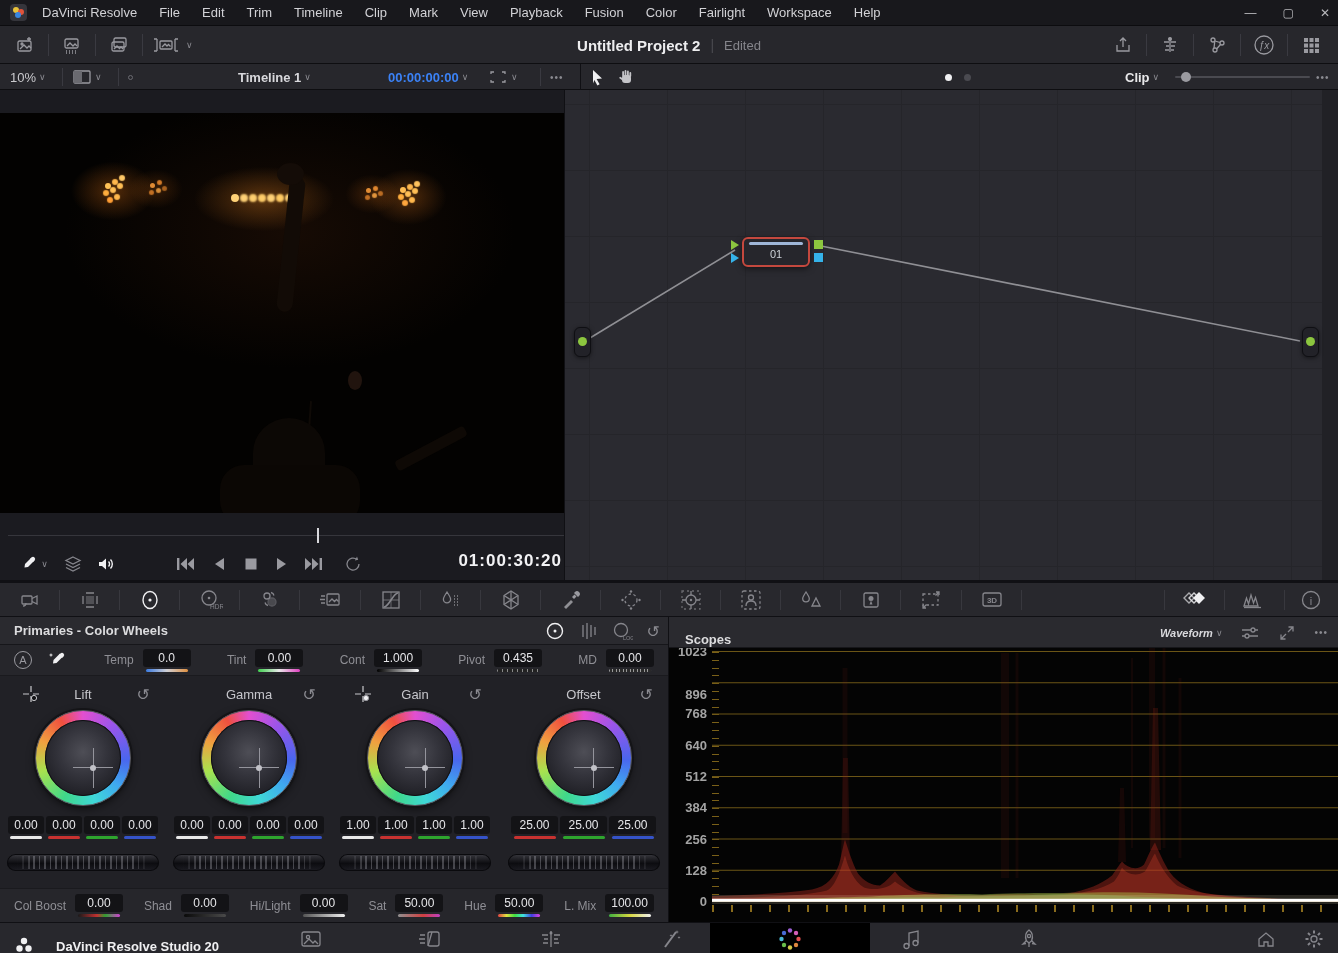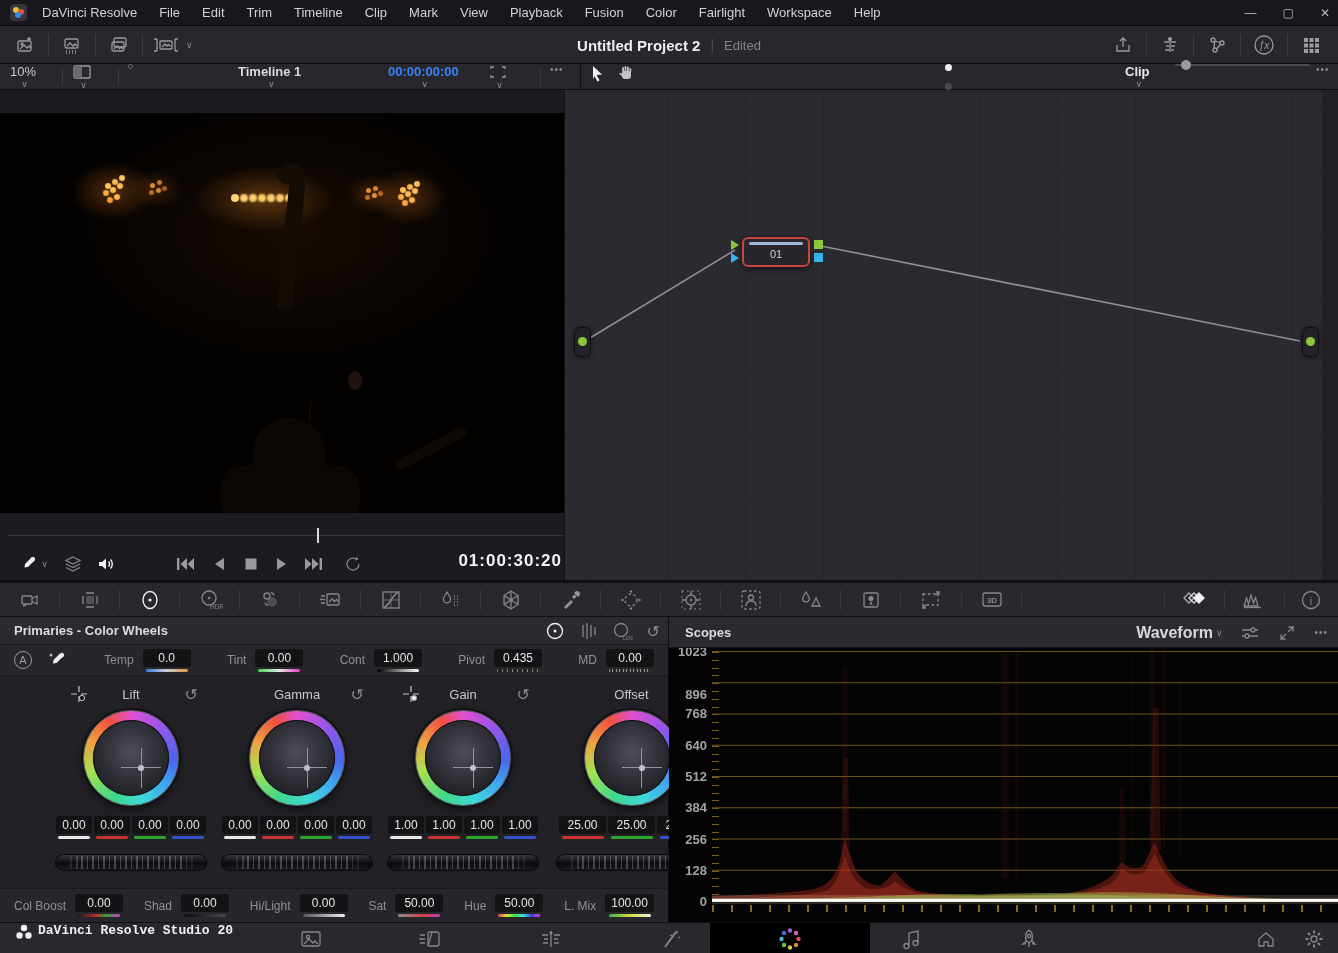--- a/index.html
+++ b/index.html
@@ -32,21 +32,21 @@
   svg.ic { display:block; }
   .stroke { stroke:#9a9aa0; fill:none; stroke-width:1.3; }
   .strokedim { stroke:#86868c; fill:none; stroke-width:1.3; }
   .strokewhite { stroke:#f0f0f2; fill:none; stroke-width:1.4; }
   .filldim { fill:#9a9aa0; }
   .fillwhite { fill:#f0f0f2; }
 
   
   .toolbar { position:absolute; left:0; top:64px; width:100%; height:26px; background:#27272c; border-bottom:1px solid #0e0e11; font-size:13px; color:#c9c9cd; }
   .toolbar .tsep { position:absolute; top:4px; width:1px; height:18px; background:#3a3a41; }
-  .titem { position:absolute; top:0; height:26px; display:flex; align-items:center;flex-direction:column; }
+  .titem { position:absolute; top:0; height:26px; display:flex; align-items:center; }
   .tc-dim { color:#3b82f6; font-weight:bold; }
   .dotind { width:7px; height:7px; border-radius:50%; }
 
   
   .viewer { position:absolute; left:0; top:90px; width:580px; height:490px; background:#1b1b20; }
   .scene { position:absolute; left:0; top:23px; width:580px; height:400px; background:#030201; overflow:hidden; }
   .glow { position:absolute; inset:0;
     background:
       radial-gradient(60px 42px at 113px 78px, rgba(255,130,25,.30), transparent 70%),
       radial-gradient(38px 28px at 156px 76px, rgba(255,130,25,.18), transparent 70%),
@@ -124,21 +124,21 @@
   .g-pivot { background:repeating-linear-gradient(90deg,#888 0 1px,#222 1px 5px); }
   .g-md { background:repeating-linear-gradient(90deg,#999 0 1px,#2a2a2a 1px 3.5px); }
   .u-w { background:#e8e8e8; } .u-r { background:#c83230; } .u-g { background:#2ea52e; } .u-b { background:#3553c8; }
   .g-colboost { background:linear-gradient(90deg,#1a1a1a,#c03030 45%,#30a030 65%,#d040d0); }
   .g-shad { background:linear-gradient(90deg,#0a0a0a,#4a4a4a); }
   .g-hil { background:linear-gradient(90deg,#555,#efefef); }
   .g-sat { background:linear-gradient(90deg,#909090,#d04040 60%,#c040c0); }
   .g-hue { background:linear-gradient(90deg,#e04040,#e0e040,#40e040,#40e0e0,#4040e0,#e040e0); }
   .g-lmix { background:linear-gradient(90deg,#40b040,#d8d840,#f0f0f0); }
 
-  .wheelzone { position:absolute; left:0; top:59px; width:669px; height:212px; display:flex;padding-left:48px; }
+  .wheelzone { position:absolute; left:0; top:59px; width:669px; height:212px; display:flex; }
   .wcol { flex:0 0 166px; position:relative; }
   .wcol.last { flex:0 0 171px; }
   .whead { position:absolute; left:0; right:0; top:8px; height:22px; }
   .wname { position:absolute; left:0; right:0; text-align:center; color:#c6c6cb; font-size:13px; line-height:22px; }
   .wpick { position:absolute; left:22px; top:1px; }
   .wreset { position:absolute; right:16px; top:0px; color:#8a8a90; font-size:16px; line-height:22px; }
   .wheel { position:absolute; left:50%; top:34px; transform:translateX(-50%); width:96px; height:96px; border-radius:50%; border:1px solid #595961; box-shadow:0 0 0 2px #141417, 0 3px 8px rgba(0,0,0,.55);
     background:conic-gradient(from 0deg,#e24fd0,#9a55ea 42deg,#4a66ee 92deg,#3fa8f0 128deg,#3fd8d8 165deg,#3fd88a 205deg,#a8e24f 252deg,#f0a03f 292deg,#f0503f 330deg,#e24fd0 360deg); }
   .wheel .inner { position:absolute; left:9px; top:9px; width:76px; height:76px; border-radius:50%;
     background:radial-gradient(circle at 50% 42%, #4e4e56 0%, #34343c 40%, #202026 75%, #17171c 100%); box-shadow:inset 0 0 0 1px #101014; }
@@ -153,35 +153,35 @@
   .mwheel { position:absolute; left:50%; top:178px; transform:translateX(-50%); width:152px; height:17px; border-radius:9px;
     background:linear-gradient(180deg,#38383e,#0c0c10 55%,#1c1c22); box-shadow:inset 0 0 0 1px #0a0a0d; overflow:hidden; }
   .mwheel::after { content:''; position:absolute; left:10px; right:10px; top:2px; bottom:2px;
     background:repeating-linear-gradient(90deg, rgba(210,210,220,.28) 0 1.5px, transparent 1.5px 5.5px);
     -webkit-mask-image:linear-gradient(90deg,transparent,#000 12%,#000 88%,transparent); mask-image:linear-gradient(90deg,transparent,#000 12%,#000 88%,transparent); }
 
   .footrow { position:absolute; left:0; bottom:0; width:100%; height:34px; background:#26262b; border-top:1px solid #1a1a1e; display:flex; align-items:center; padding:0 14px; }
 
   
   .right-panel { position:absolute; left:669px; top:617px; width:669px; height:305px; background:#0a0a0c; }
-  .sheader { position:absolute; left:0; top:0; width:100%; height:31px; background:#2a2a2f; border-bottom:1px solid #16161a; display:flex; align-items:center; }
+  .sheader { position:absolute; left:0; top:0; width:100%; height:31px; background:#2a2a2f; border-bottom:1px solid #16161a; display:flex; align-items:flex-end; }
   .sheader .ttl { color:#dcdcde; font-size:13px; font-weight:bold; margin-left:16px; }
   .shicons { position:absolute; right:10px; top:0; height:31px; display:flex; align-items:center; gap:18px; }
-  .smode { color:#d8d8dc; font-size:16px; font-weight:bold; }
+  .smode { color:#d8d8dc; font-size:11px; font-weight:bold;font-style:italic; }
   .scopebody { position:absolute; left:0; top:31px; width:669px; height:274px; background:#040404; overflow:hidden; }
   .ylab { position:absolute; width:38px; text-align:right; color:#a3a3a3; font-size:13px; font-weight:bold; }
   .wave { position:absolute; left:43px; top:0; width:626px; height:274px; }
   .ytickminor { position:absolute; left:43px; top:4px; width:7px; height:250px;
     background:repeating-linear-gradient(180deg, #7a6018 0 1px, transparent 1px 7.81px); }
   .xticks { position:absolute; left:43px; top:257px; width:626px; height:7px;
     background:repeating-linear-gradient(90deg, #8a6c1d 0 2px, transparent 2px 19px); }
 
   
   .taskbar { position:absolute; left:0; bottom:0; width:100%; height:31px; background:#28282d; border-top:1px solid #101014; }
-  .brand { position:absolute; left:14px; top:0; height:31px; display:flex; align-items:flex-start; gap:4px; color:#f0f0f2; font-size:13px; font-weight:bold;font-family:Liberation Mono, monospace; }
+  .brand { position:absolute; left:14px; top:0; height:31px; display:flex; align-items:flex-end; gap:22px; color:#f0f0f2; font-size:13px; font-weight:bold; }
   .page { position:absolute; top:0; width:70px; height:31px; display:flex; align-items:center; justify-content:center; }
   .page.active { background:#000; width:160px; }
   .tb-right { position:absolute; right:14px; top:0; height:31px; display:flex; align-items:center; gap:28px; }
 </style>
 </head>
 <body>
 
 <div class="app">
 
   <div class="menubar">

